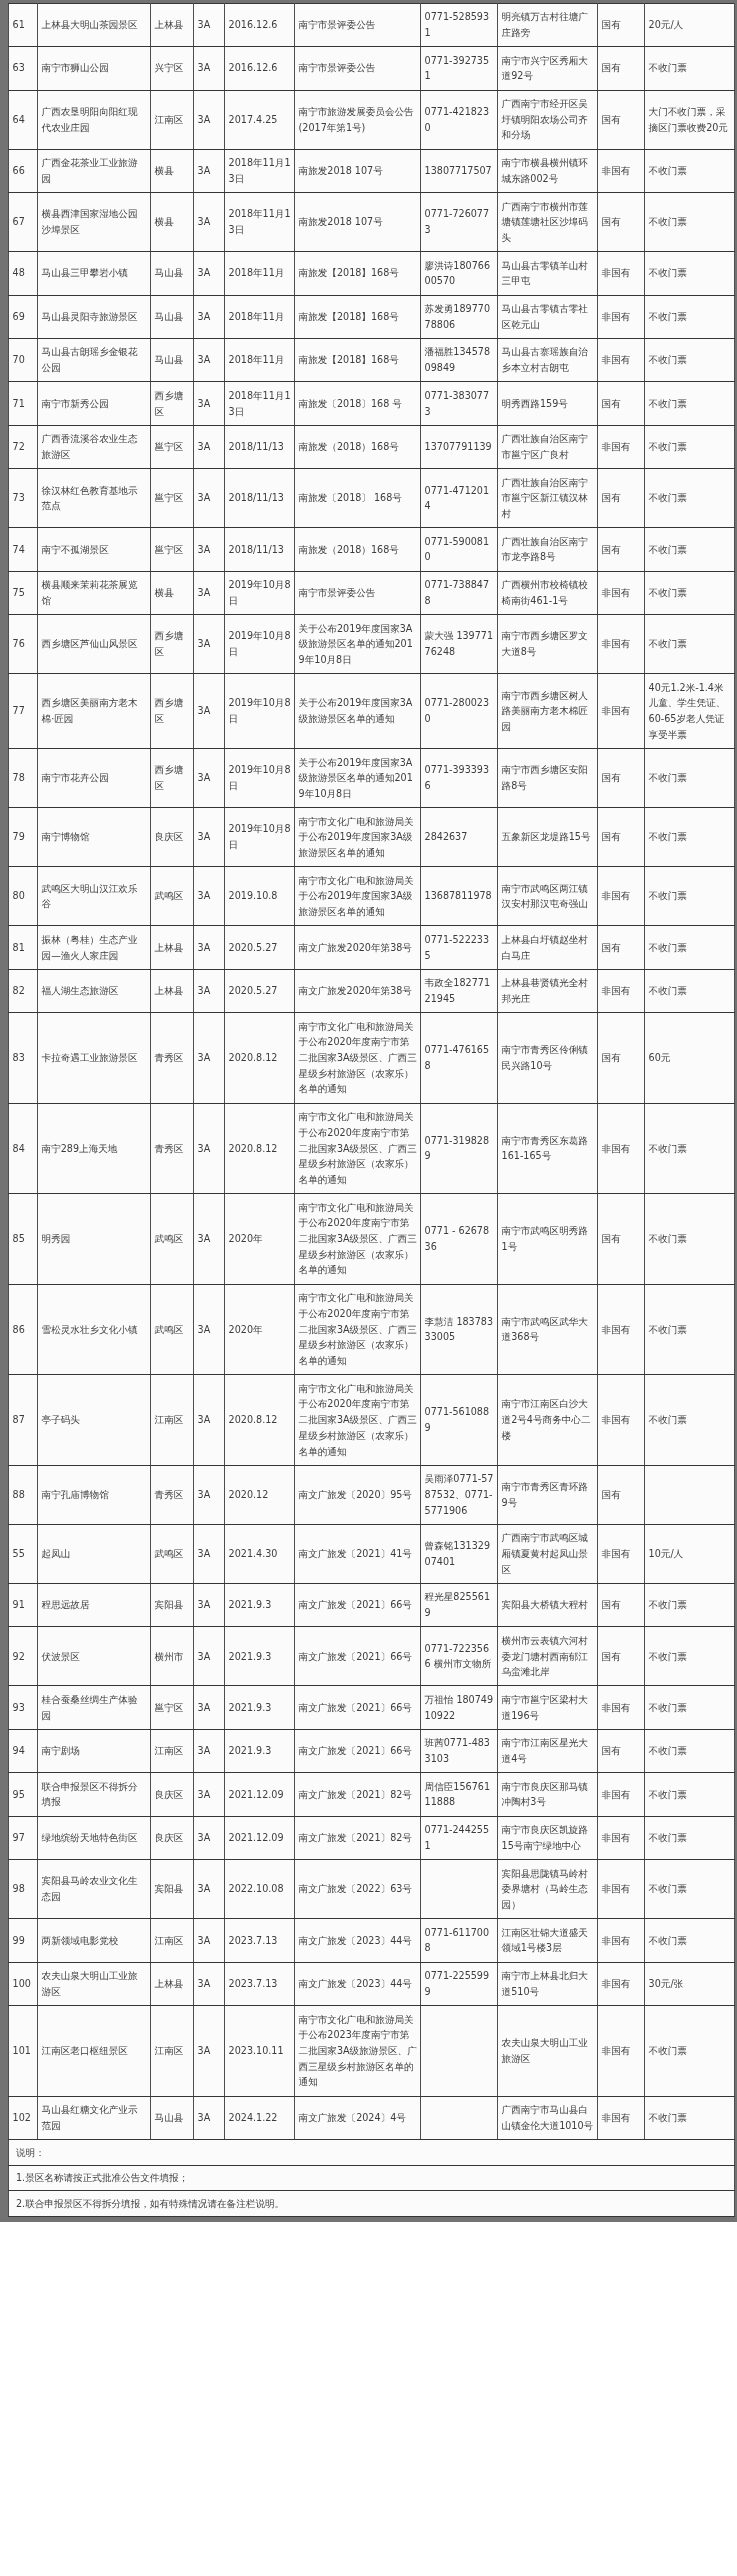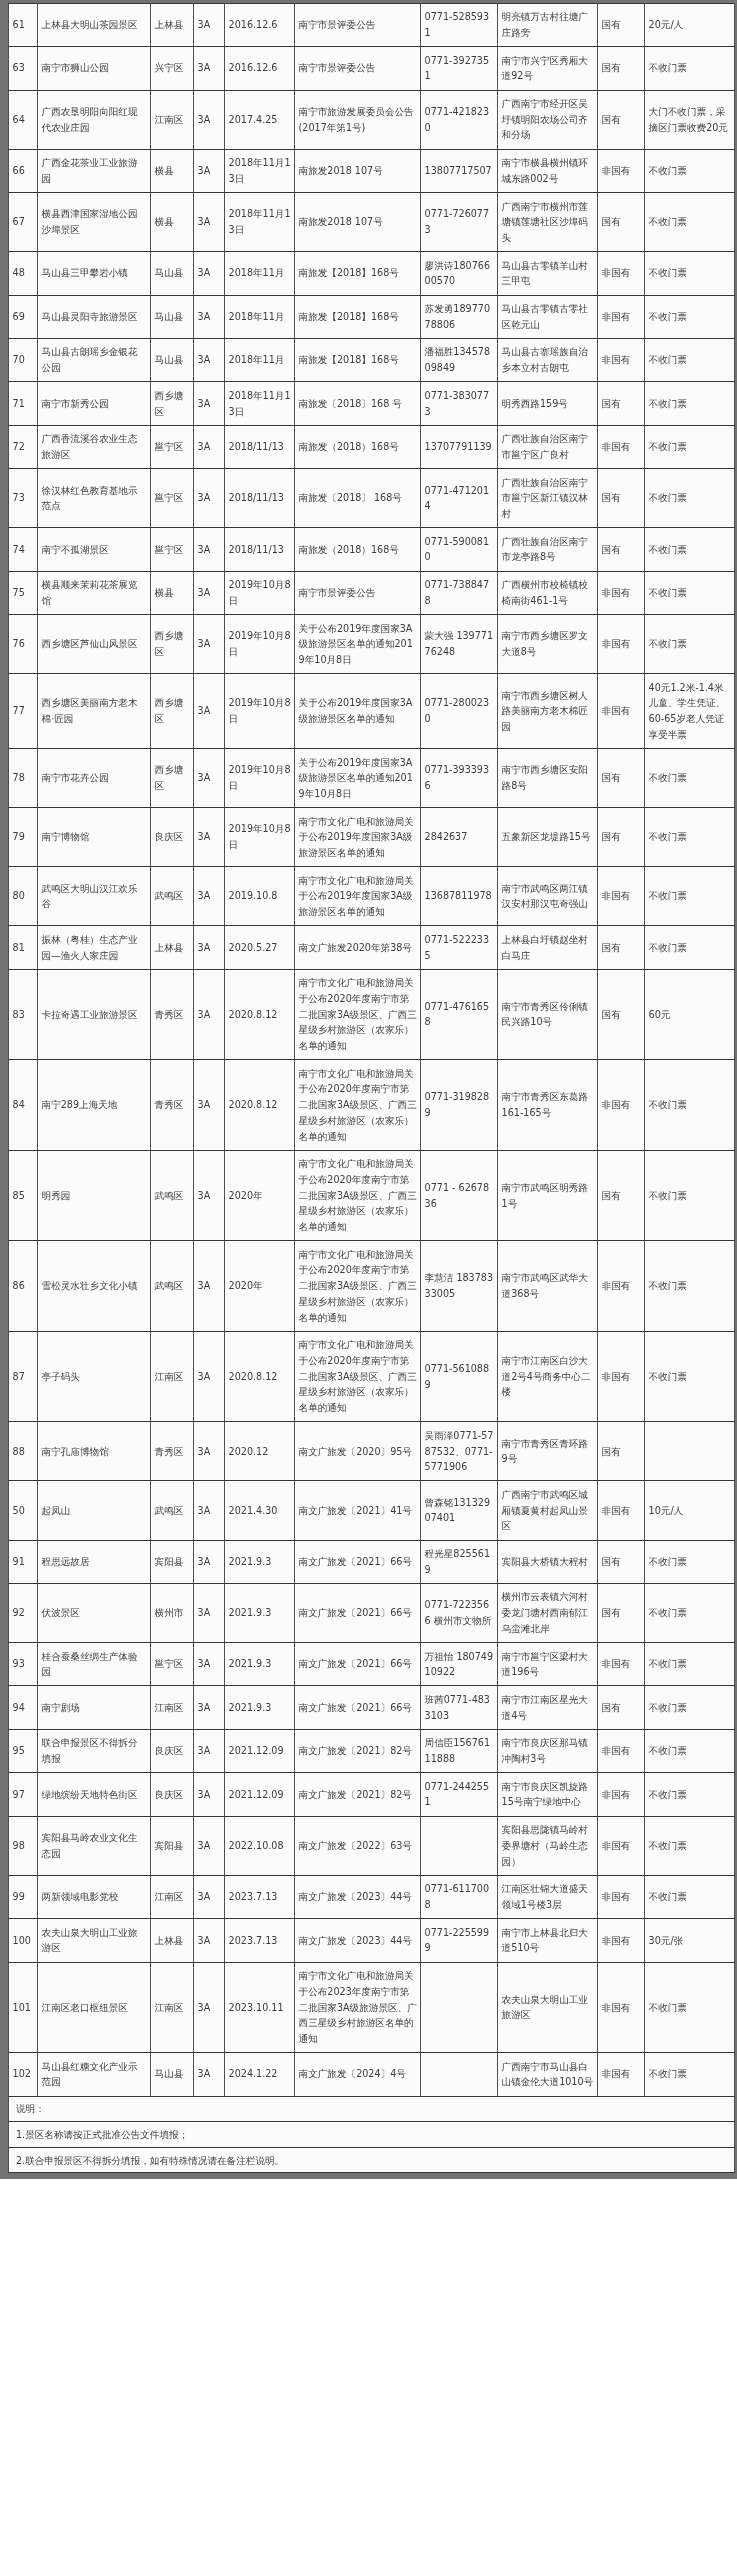--- a/index.html
+++ b/index.html
@@ -272,20 +272,32 @@
           <td>上林县</td>
           <td>3A</td>
           <td>2020.5.27</td>
           <td>南文广旅发2020年第38号</td>
           <td>0771-5222335</td>
           <td>上林县白圩镇赵坐村白马庄</td>
           <td>国有</td>
           <td>不收门票</td>
         </tr>
         <tr>
+          <td>82</td>
+          <td>福人湖生态旅游区</td>
+          <td>上林县</td>
+          <td>3A</td>
+          <td>2020.5.27</td>
+          <td>南文广旅发2020年第38号</td>
+          <td>韦政全18277121945</td>
+          <td>上林县巷贤镇光全村邦光庄</td>
+          <td>非国有</td>
+          <td>不收门票</td>
+        </tr>
+        <tr>
           <td>83</td>
           <td>卡拉奇遇工业旅游景区</td>
           <td>青秀区</td>
           <td>3A</td>
           <td>2020.8.12</td>
           <td>南宁市文化广电和旅游局关于公布2020年度南宁市第二批国家3A级景区、广西三星级乡村旅游区（农家乐）名单的通知</td>
           <td>0771-4761658</td>
           <td>南宁市青秀区伶俐镇民兴路10号</td>
           <td>国有</td>
           <td>60元</td>
@@ -344,21 +356,21 @@
           <td>青秀区</td>
           <td>3A</td>
           <td>2020.12</td>
           <td>南文广旅发〔2020〕95号</td>
           <td>吴雨泽0771-5787532、0771-5771906</td>
           <td>南宁市青秀区青环路9号</td>
           <td>国有</td>
           <td></td>
         </tr>
         <tr>
-          <td>50</td>
+          <td>55</td>
           <td>起凤山</td>
           <td>武鸣区</td>
           <td>3A</td>
           <td>2021.4.30</td>
           <td>南文广旅发〔2021〕41号</td>
           <td>曾森铭13132907401</td>
           <td>广西南宁市武鸣区城厢镇夏黄村起凤山景区</td>
           <td>非国有</td>
           <td>10元/人</td>
         </tr>

